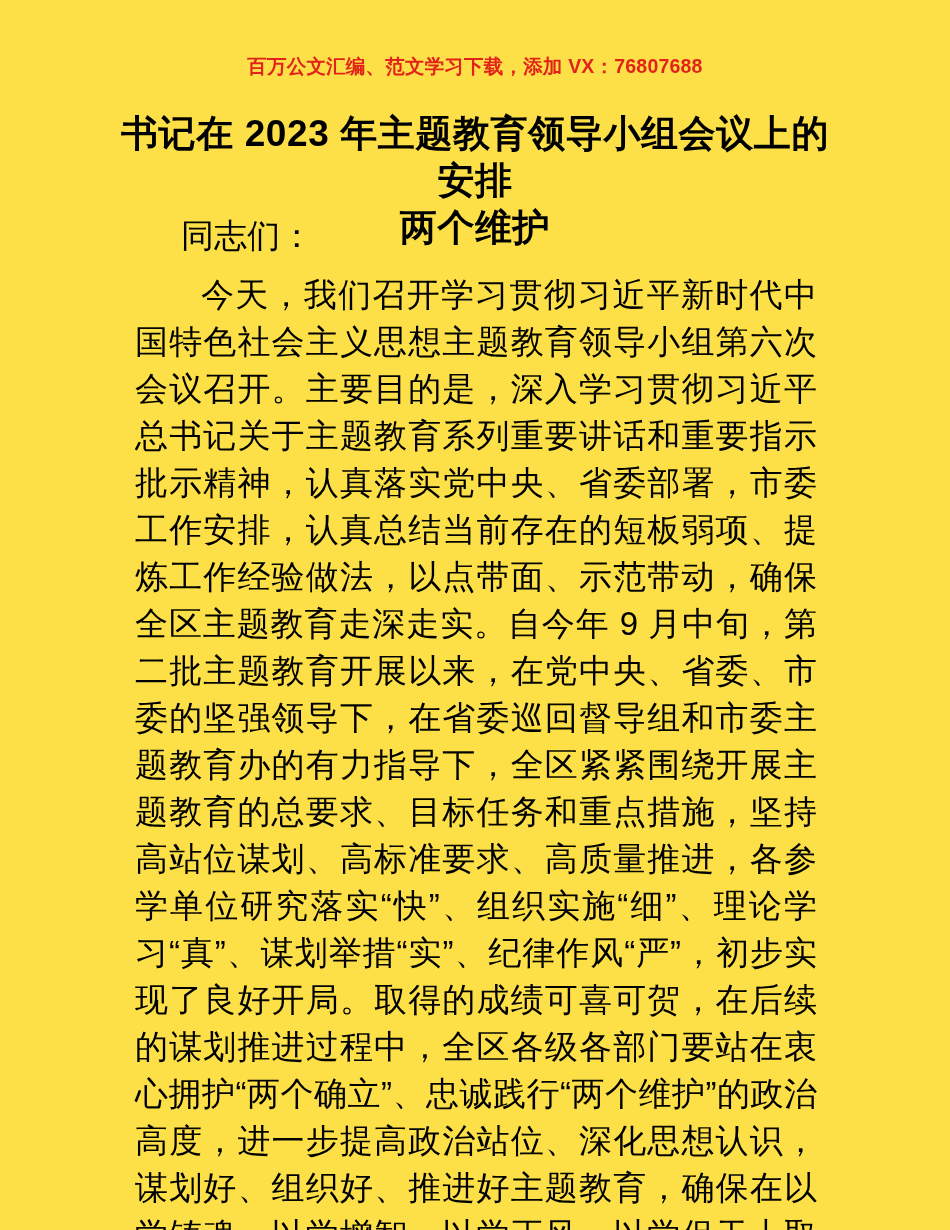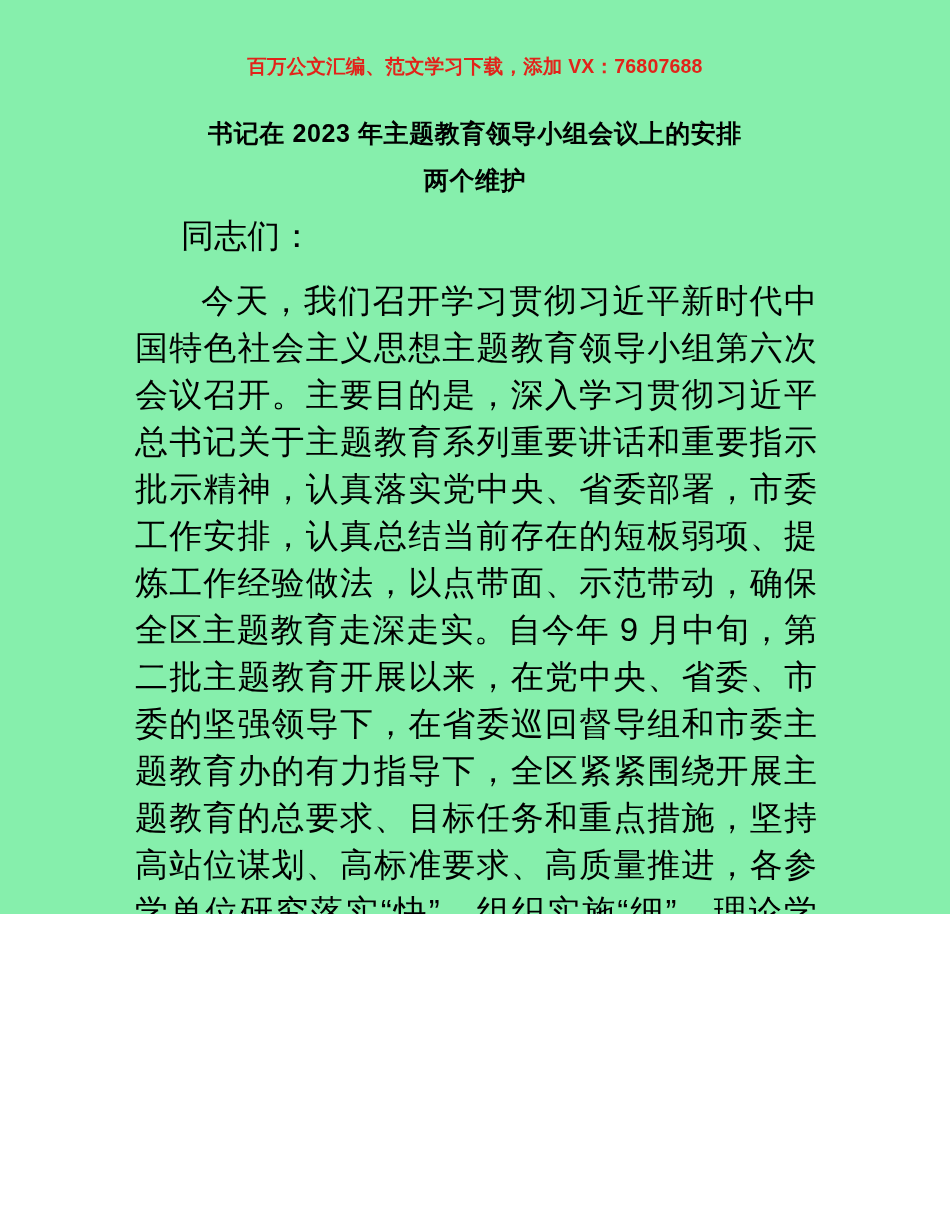--- a/index.html
+++ b/index.html
@@ -3,22 +3,22 @@
 <meta charset="utf-8">
 <style>
   html, body {
     margin: 0;
     padding: 0;
     background: #ffffff;
   }
   .page {
     position: relative;
     width: 950px;
-    height: 914px;
-    background: #86efac;
+    height: 1230px;
+    background: #fde047;
     overflow: hidden;
     font-family: "Liberation Sans", "DejaVu Sans", sans-serif;
     -webkit-font-smoothing: antialiased;
   }
 
   
   .promo-header {
     position: absolute;
     left: 0;
     right: 0;
@@ -32,21 +32,21 @@
     white-space: nowrap;
   }
 
   
   .doc-title {
     position: absolute;
     left: 118px;
     width: 714px;
     top: 110px;
     text-align: center;
-    font-size: 25px;
+    font-size: 37px;
     font-weight: 700;
     color: #000000;
     line-height: 47px;
     letter-spacing: 0.6px;
   }
 
   
   .doc-body {
     position: absolute;
     left: 135px;
@@ -61,21 +61,21 @@
     text-justify: inter-ideograph;
     margin: 0 0 0 0;
     letter-spacing: 0.1px;
     word-break: break-all;
   }
   .para.indent {
     text-indent: 66px;
   }
   .para.salutation {
     text-indent: 46px;
-    margin-bottom: 10px;
+    margin-bottom: 4px;
   }
   .gap-sm { height: 8px; }
 </style>
 </head>
 <body>
 
 <div class="page">
 
   <div class="promo-header">百万公文汇编、范文学习下载，添加 VX：76807688</div>
 

